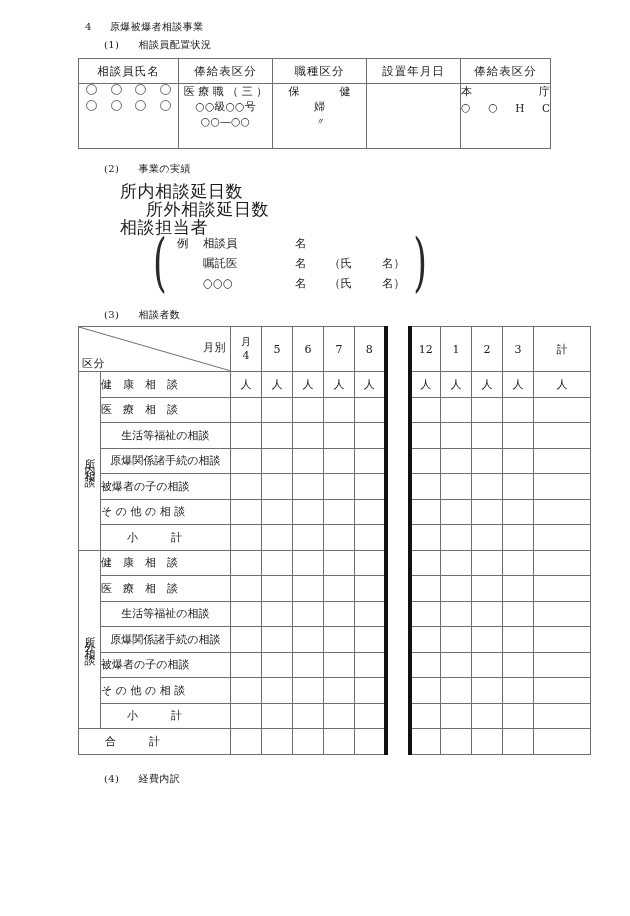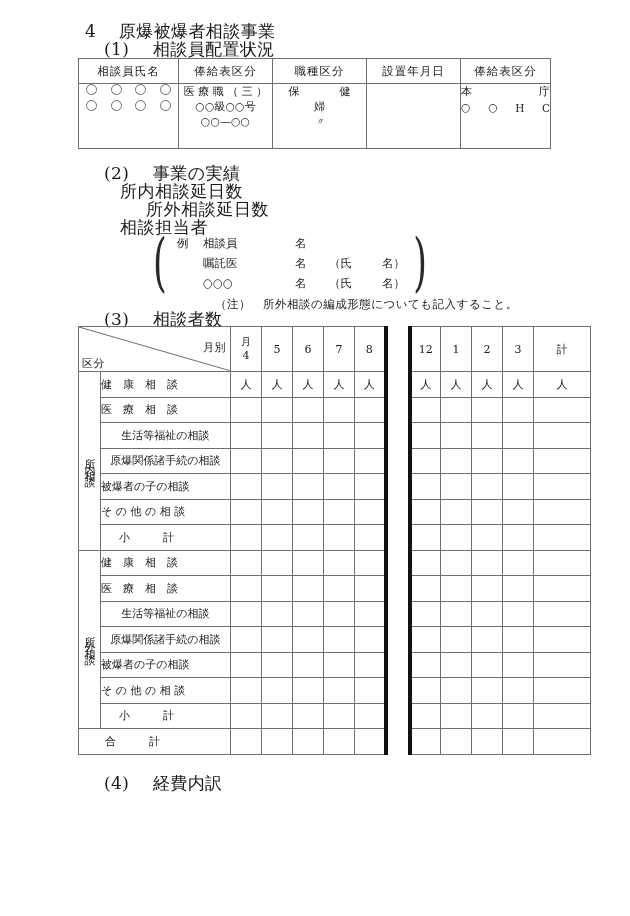--- a/index.html
+++ b/index.html
@@ -14,21 +14,21 @@
     font-family: "DejaVu Serif", "Liberation Serif", serif;
     color: #1a1a1a;
     -webkit-font-smoothing: none;
   }
 
   .page { position: absolute; inset: 0; }
 
   
   .h-sec {
     position: absolute;
-    font-size: 17px;
+    font-size: 10px;
     letter-spacing: .4px;
     white-space: nowrap;
     color: #181818;
   }
   .h-sec .num { display: inline-block; }
 
   
   table.grid {
     position: absolute;
     border-collapse: collapse;
@@ -158,21 +158,21 @@
     height: 24.5px;
     font-size: 11px;
     white-space: nowrap;
   }
   td.rowlbl .just {
     display: flex;
     justify-content: space-between;
   }
   td.rowlbl .plain { letter-spacing: 0px; }
   td.rowlbl.sub { text-align: center; padding: 0 18px; }
-  td.rowlbl.sub .just { justify-content: space-between; }
+  td.rowlbl.sub .just { justify-content: space-between; margin-left: 8px; }
   td.total { text-align: center; }
   td.total .just { display:flex; justify-content: space-between; padding: 0 26px; }
 
   td.mcell { width: 31px; height: 24.5px; }
   td.sumcell { width: 57px; }
 
   
   .note { position: absolute; font-size: 11.5px; white-space: nowrap; letter-spacing: .5px; }
 </style>
 </head>
@@ -281,21 +281,20 @@
       <div class="r">
         <span class="cA"></span>
         <span class="cB ccirc">○○○</span>
         <span class="cC">名</span>
         <span class="cD">（氏</span>
         <span class="cE">名）</span>
       </div>
     </div>
   </div>
 
-  <div class="note" style="left:215px; top:297px;">（注）　所外相談の編成形態についても記入すること。</div>
 
   <div class="h-sec" style="left:104px; top:308px;">
     <span>(3)</span>
     <span style="display:inline-block;width:12px;"></span>
     <span>相談者数</span>
   </div>
 
   <table class="grid" id="t2">
     <colgroup>
       <col style="width:22px">

